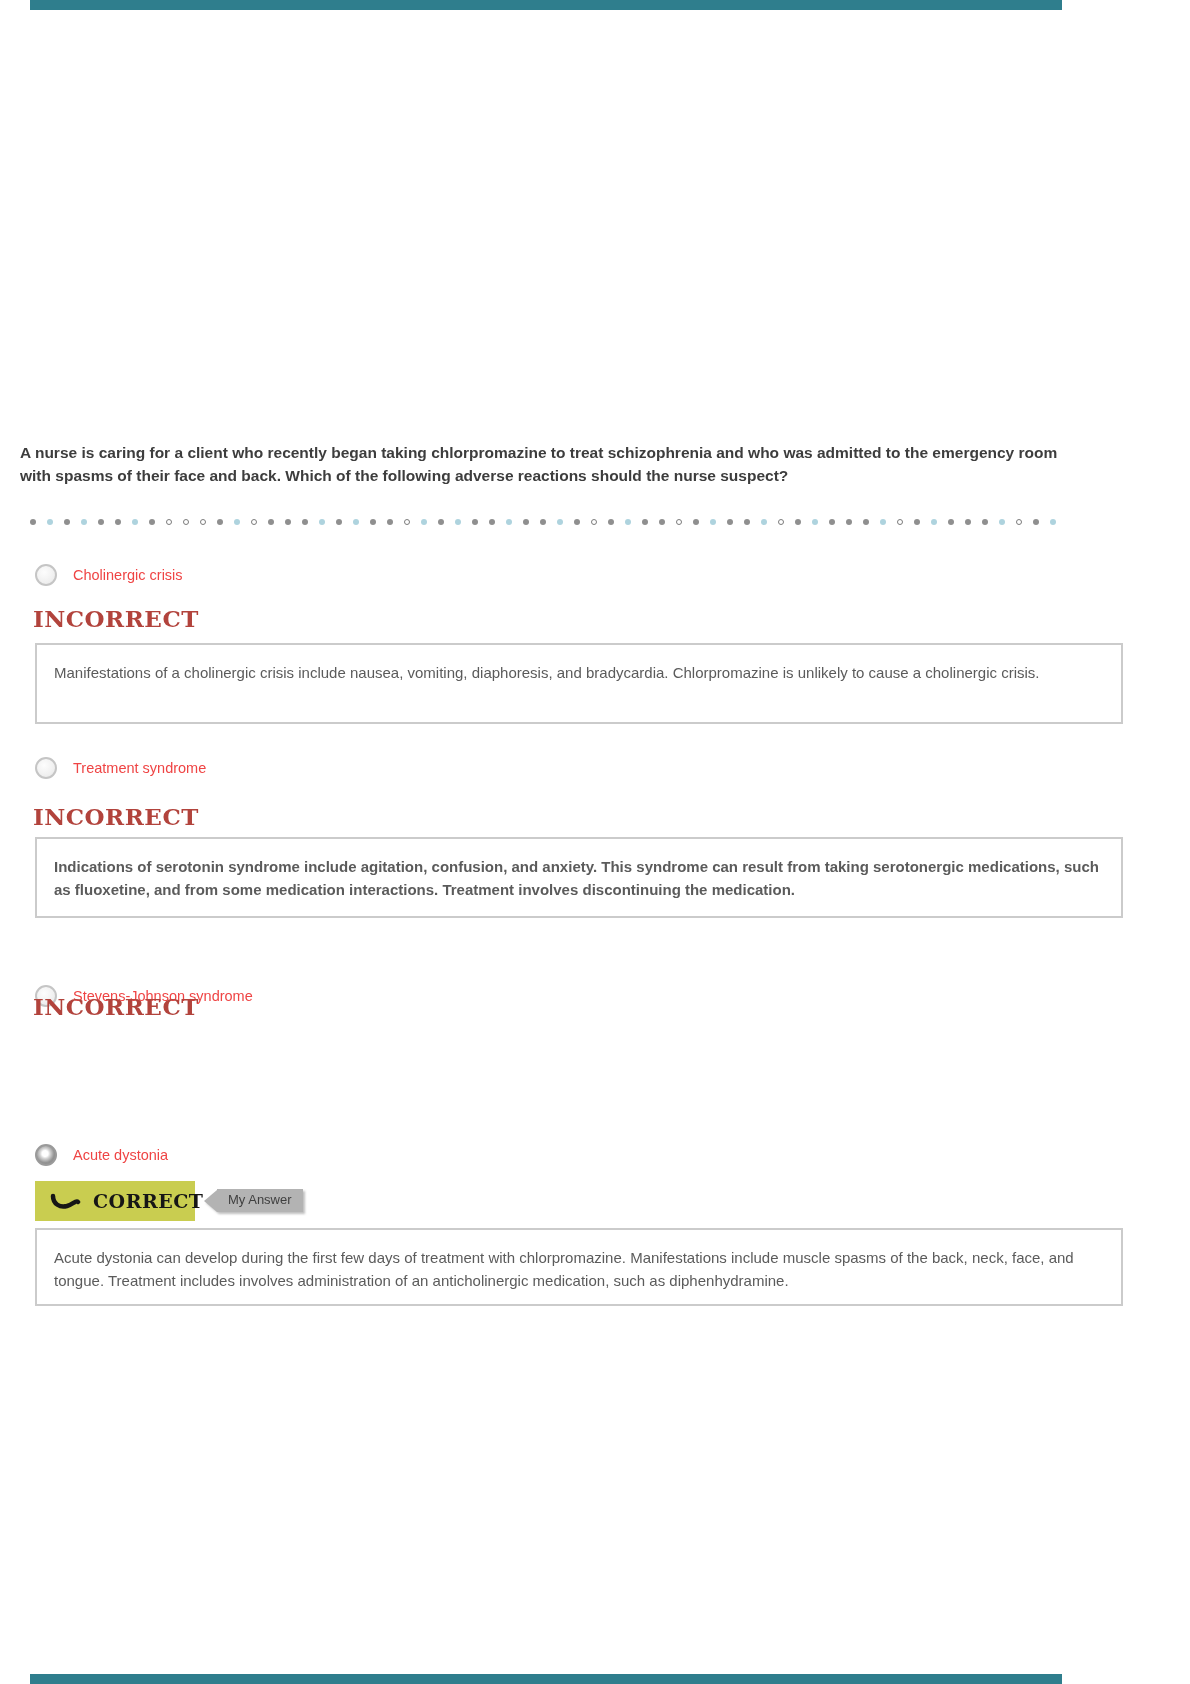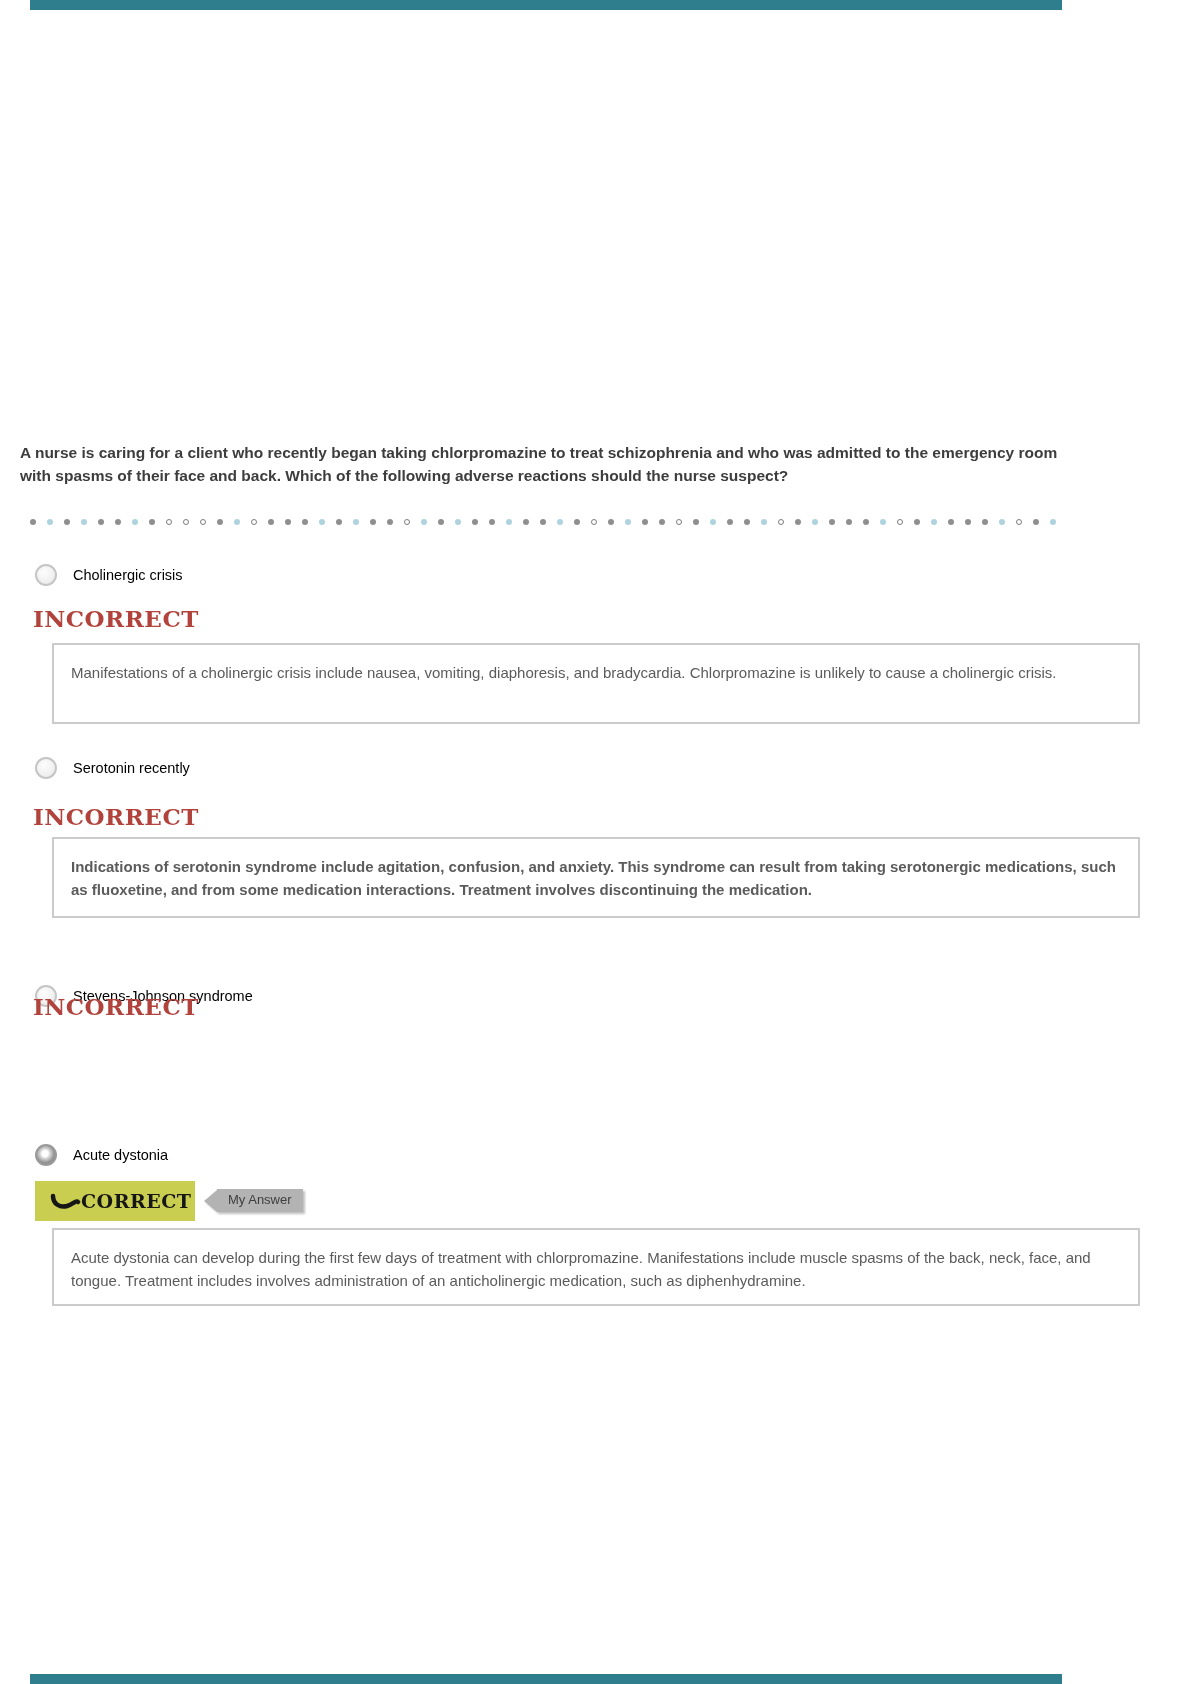--- a/index.html
+++ b/index.html
@@ -17,31 +17,31 @@
   .dot{width:6px;height:6px;border-radius:50%;flex:0 0 auto;}
   .dot-gray{background:#8f8f8f;}
   .dot-blue{background:#aed3de;}
   .dot-ring{background:transparent;border:1.5px solid #7c7c7c;width:4px;height:4px;}
 
   .opt-row{position:absolute;left:35px;display:flex;align-items:center;gap:16px;height:24px;}
   .radio{width:22px;height:22px;border-radius:50%;border:2px solid #c5c5c5;box-sizing:border-box;
     background:radial-gradient(circle at 40% 35%, #fdfdfd, #efefef 65%, #e3e3e3);cursor:pointer;}
   .radio.selected{border-color:#9a9a9a;
     background:radial-gradient(circle at 45% 42%, #ffffff 0 3px, #d6d6d6 5px, #949494 9px, #828282);}
-  .opt-label{font-size:14.5px;color:#000000;text-align:right;}
+  .opt-label{font-size:14.5px;color:#ef4444;text-align:right;}
 
   .verdict{position:absolute;left:33px;font-family:"DejaVu Serif", serif;font-weight:700;
     font-size:23px;letter-spacing:0.5px;color:#b2433c;}
 
   .rationale-box{position:absolute;left:35px;width:1088px;box-sizing:border-box;
     border:2px solid #cbcbcb;background:#ffffff;color:#5b5b5b;
-    font-size:15px;line-height:23px;padding:16px 20px 0 17px;margin-left:17px;}
+    font-size:15px;line-height:23px;padding:16px 20px 0 17px;}
 
   .correct-badge{position:absolute;left:35px;top:1181px;width:160px;height:40px;
-    background:#c9cd50;display:flex;align-items:center;
+    background:#c9cd50;display:flex;align-items:center;gap:12px;
     padding:0 12px 0 14px;box-sizing:border-box;}
   .correct-text{font-family:"DejaVu Serif", serif;font-weight:700;font-size:19px;
     letter-spacing:0.5px;color:#161616;}
 
   .my-answer{position:absolute;left:204px;top:1189px;display:flex;align-items:center;
     filter:drop-shadow(2px 2px 1px rgba(0,0,0,0.25));}
   .my-answer .arrow{width:0;height:0;border-top:11px solid transparent;
     border-bottom:11px solid transparent;border-right:13px solid #b3b3b3;}
   .my-answer .tag{background:#b3b3b3;color:#3f3f3f;font-size:13px;padding:3px 11px 5px;text-align:right;}
 
@@ -128,21 +128,21 @@
     <div class="radio"></div>
     <div class="opt-label">Cholinergic crisis</div>
   </div>
   <div class="verdict verdict-1">INCORRECT</div>
   <div class="rationale-box box-1">
     <div>Manifestations of a cholinergic crisis include nausea, vomiting, diaphoresis, and bradycardia. Chlorpromazine is unlikely to cause a cholinergic crisis.</div>
   </div>
 
   <div class="opt-row row-2">
     <div class="radio"></div>
-    <div class="opt-label">Serotonin recently</div>
+    <div class="opt-label">Treatment syndrome</div>
   </div>
   <div class="verdict verdict-2">INCORRECT</div>
   <div class="rationale-box box-2">
     <div>Indications of serotonin syndrome include agitation, confusion, and anxiety. This syndrome can result from taking serotonergic medications, such as fluoxetine, and from some medication interactions. Treatment involves discontinuing the medication.</div>
   </div>
 
   <div class="opt-row row-3">
     <div class="radio"></div>
     <div class="opt-label">Stevens-Johnson syndrome</div>
   </div>

